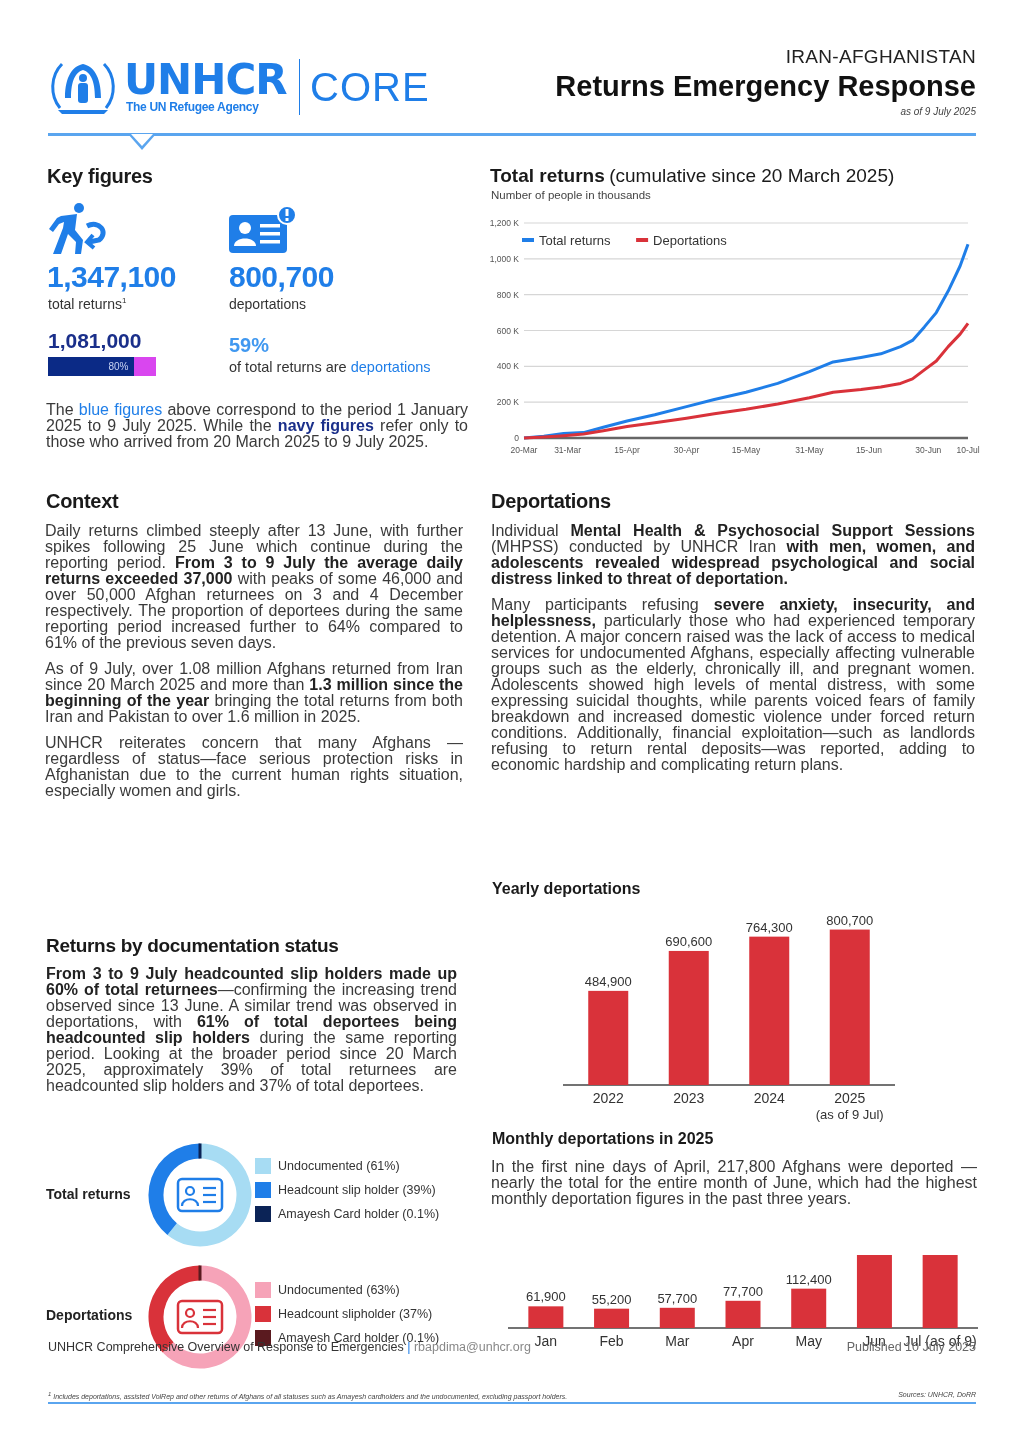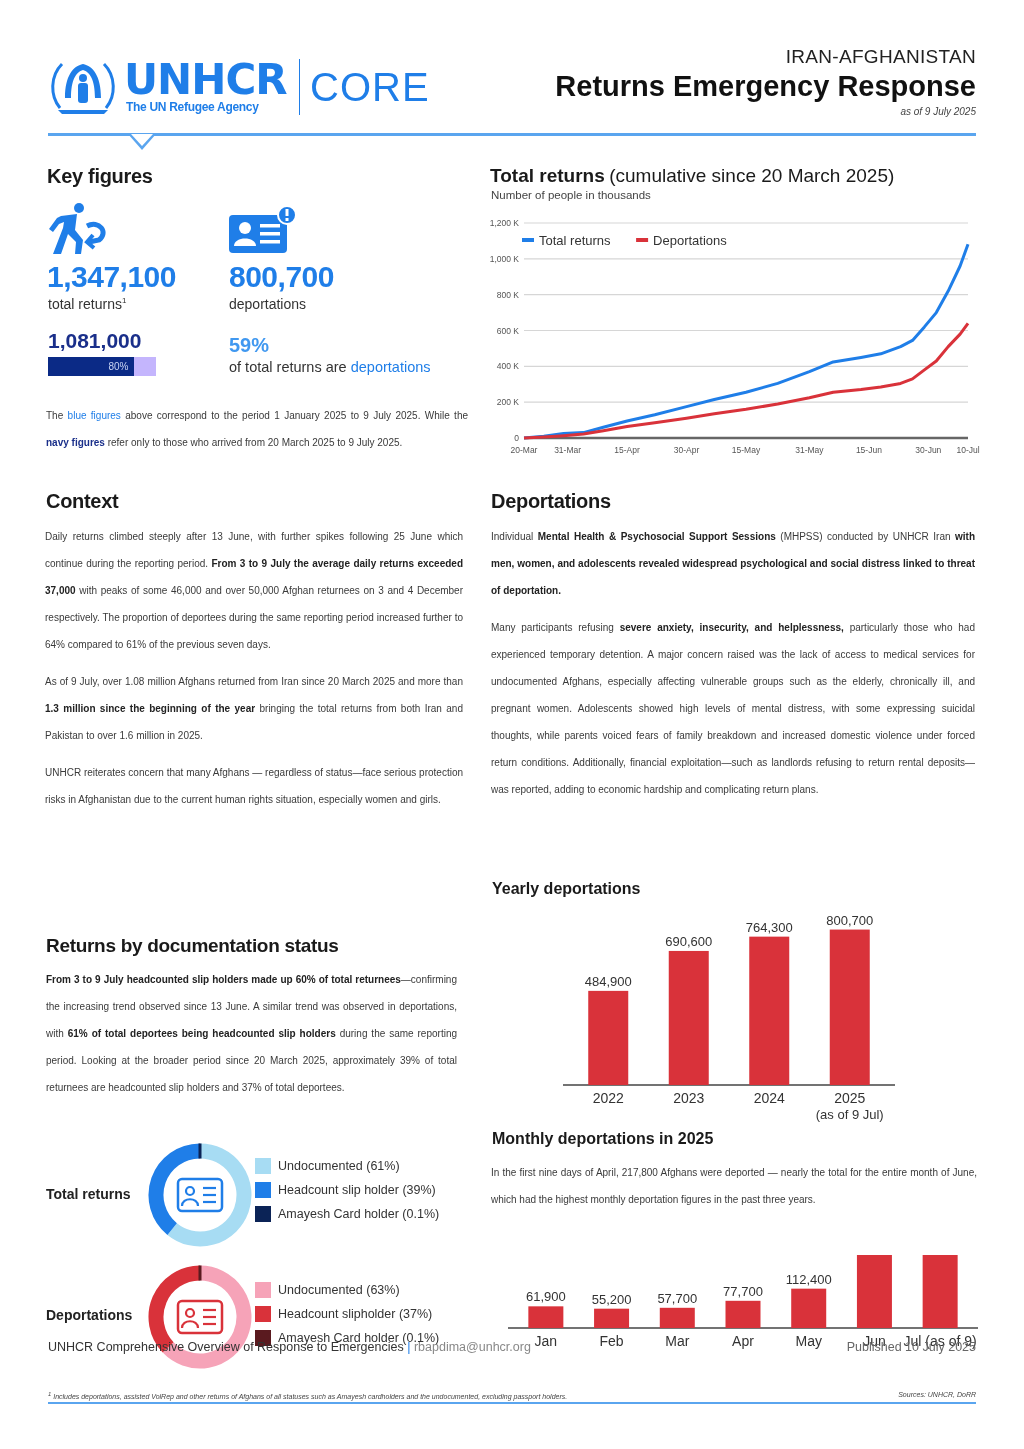--- a/index.html
+++ b/index.html
@@ -21,27 +21,27 @@
   .hdr-right { right: 48px; top: 46px; text-align: right; }
   .hdr-country { font-size: 19px; color: #222; letter-spacing: 0.3px; }
   .hdr-title { font-size: 29px; font-weight: bold; color: #111; margin-top: 2px; }
   .hdr-date { font-size: 10px; font-style: italic; color: #444; margin-top: 3px; }
   .hdr-line { left: 48px; top: 133px; width: 928px; height: 3px; background: #5aa5ef; }
   .hdr-notch { left: 128px; top: 134px; width: 0; height: 0; border-left: 14px solid transparent; border-right: 14px solid transparent; border-top: 16px solid #5aa5ef; }
   .hdr-notch-in { left: 131px; top: 134px; width: 0; height: 0; border-left: 11px solid transparent; border-right: 11px solid transparent; border-top: 12px solid #fff; }
 
   h2 { font-size: 20px; font-weight: bold; color: #1a1a1a; letter-spacing: -0.3px; }
   h3 { font-size: 16px; font-weight: bold; color: #1a1a1a; }
-  p.body { font-size: 10px; line-height: 27px; text-align: justify; color: #3a3a3a; margin-bottom: 10px; }
+  p.body { font-size: 16px; line-height: 16px; text-align: justify; color: #3a3a3a; margin-bottom: 10px; }
 
   
   .kf-big { font-size: 30px; font-weight: bold; color: #1f7ee8; letter-spacing: -0.5px; }
   .kf-label { font-size: 14px; color: #333; }
   .kf-navy { font-size: 21px; font-weight: bold; color: #1a2f8a; }
-  .progress { width: 108px; height: 19px; background: #c4b5fd; position: relative; }
+  .progress { width: 108px; height: 19px; background: #d946ef; position: relative; }
   .progress-fill { height: 100%; background: #0b2a86; color: #c9d4f3; font-size: 10px; text-align: right; padding-right: 6px; line-height: 19px; }
   .kf-pct { font-size: 20px; font-weight: bold; color: #4098f0; }
 
   
   svg text { font-family: "Liberation Sans", sans-serif; }
 
   .legend-row { display: flex; align-items: center; font-size: 12.5px; color: #333; height: 24px; }
   .legend-sw { width: 16px; height: 16px; margin-right: 7px; }
 
   .footer-note { left: 48px; top: 1391px; width: 928px; font-size: 7px; color: #444; display: flex; justify-content: space-between; font-style: italic; }

